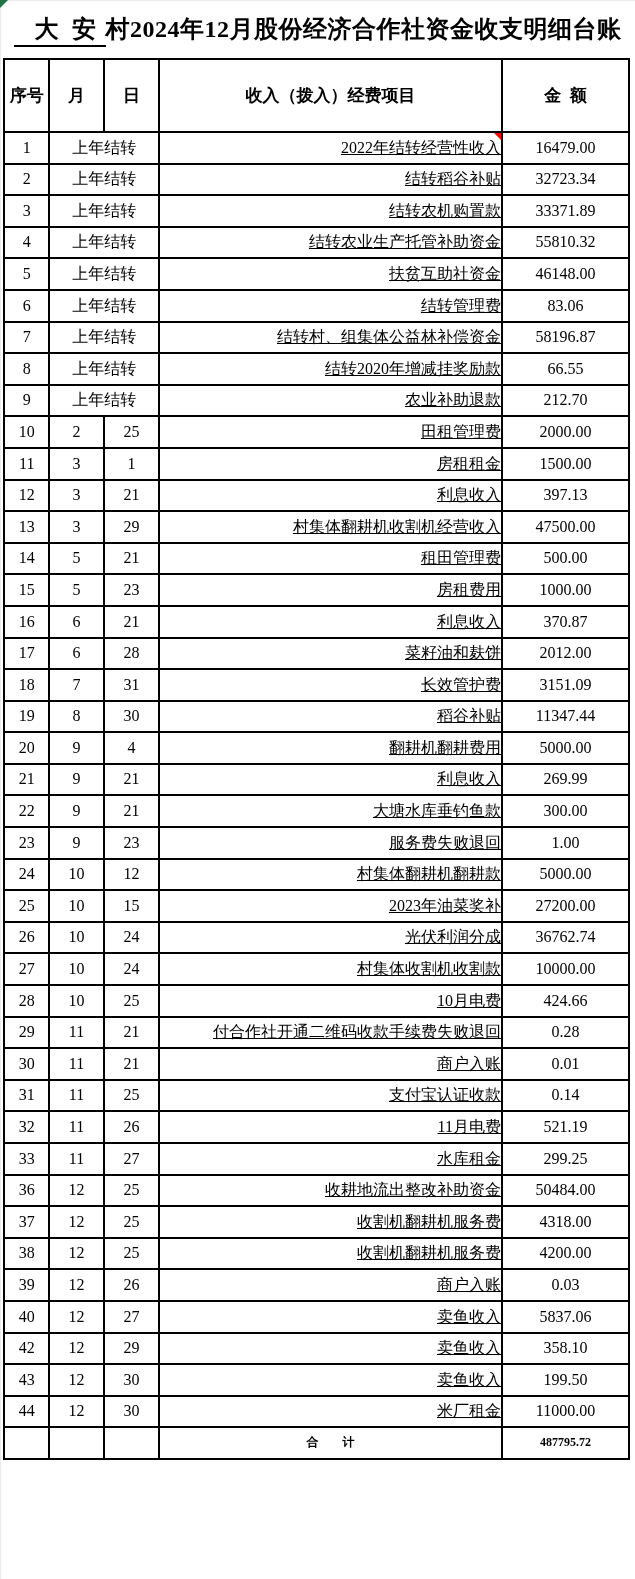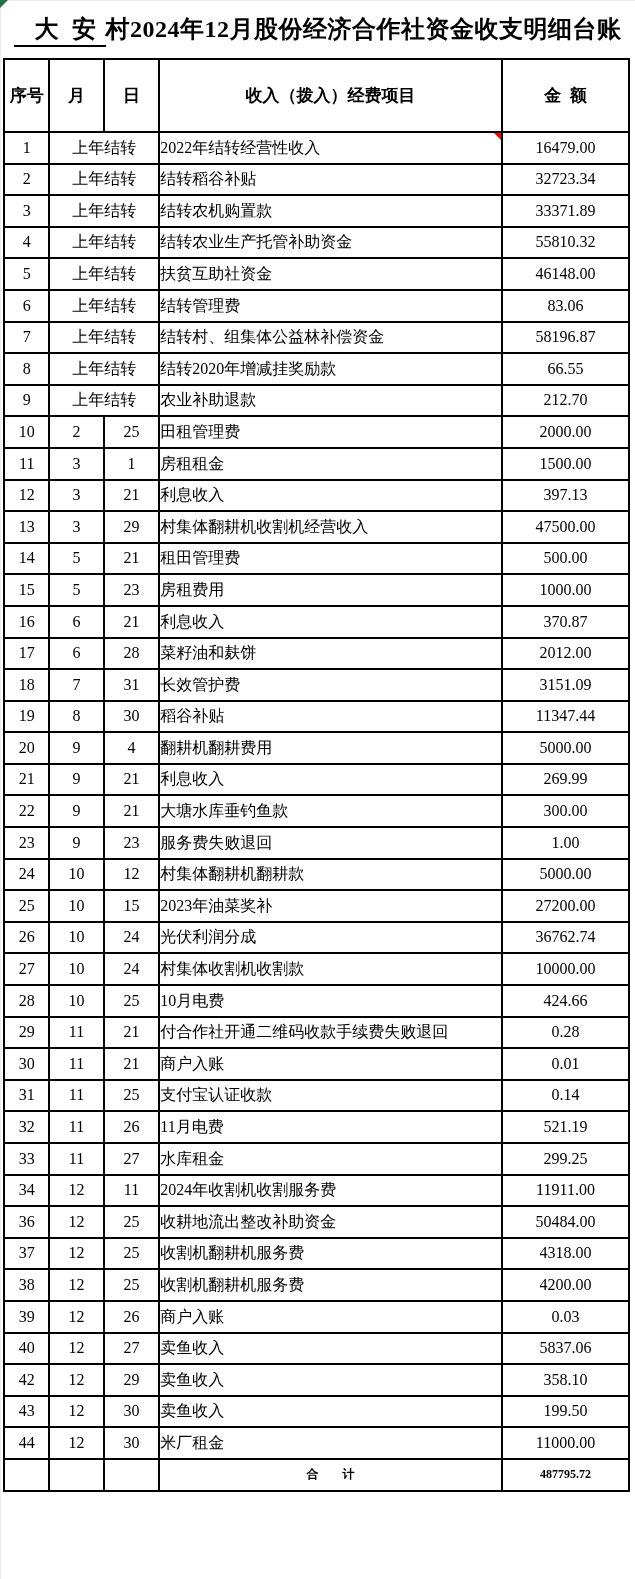--- a/index.html
+++ b/index.html
@@ -60,23 +60,24 @@
     height:29.6px;
     font-size:16px;
   }
   .col-no{width:45px;}
   .col-month{width:54px;}
   .col-day{width:55px;}
   .col-item{width:340px;}
   .col-amount{width:126px;}
   .cell-no,.cell-month,.cell-day,.cell-carryover,.cell-amount{text-align:center;}
   .cell-item{
-    text-align:left;
+    text-align:right;
     padding-left:3px;
     position:relative;
+    text-decoration:underline;
   }
   .comment-marker{
     position:absolute;
     top:0;right:0;
     width:0;height:0;
     border-top:7px solid var(--marker-red,#ff0000);
     border-left:7px solid transparent;
   }
   .total-row td{
     font-weight:bold;
@@ -329,27 +330,20 @@
           <td class="cell-amount">521.19</td>
         </tr>
         <tr>
           <td class="cell-no">33</td>
           <td class="cell-month">11</td>
           <td class="cell-day">27</td>
           <td class="cell-item">水库租金</td>
           <td class="cell-amount">299.25</td>
         </tr>
         <tr>
-          <td class="cell-no">34</td>
-          <td class="cell-month">12</td>
-          <td class="cell-day">11</td>
-          <td class="cell-item">2024年收割机收割服务费</td>
-          <td class="cell-amount">11911.00</td>
-        </tr>
-        <tr>
           <td class="cell-no">36</td>
           <td class="cell-month">12</td>
           <td class="cell-day">25</td>
           <td class="cell-item">收耕地流出整改补助资金</td>
           <td class="cell-amount">50484.00</td>
         </tr>
         <tr>
           <td class="cell-no">37</td>
           <td class="cell-month">12</td>
           <td class="cell-day">25</td>

